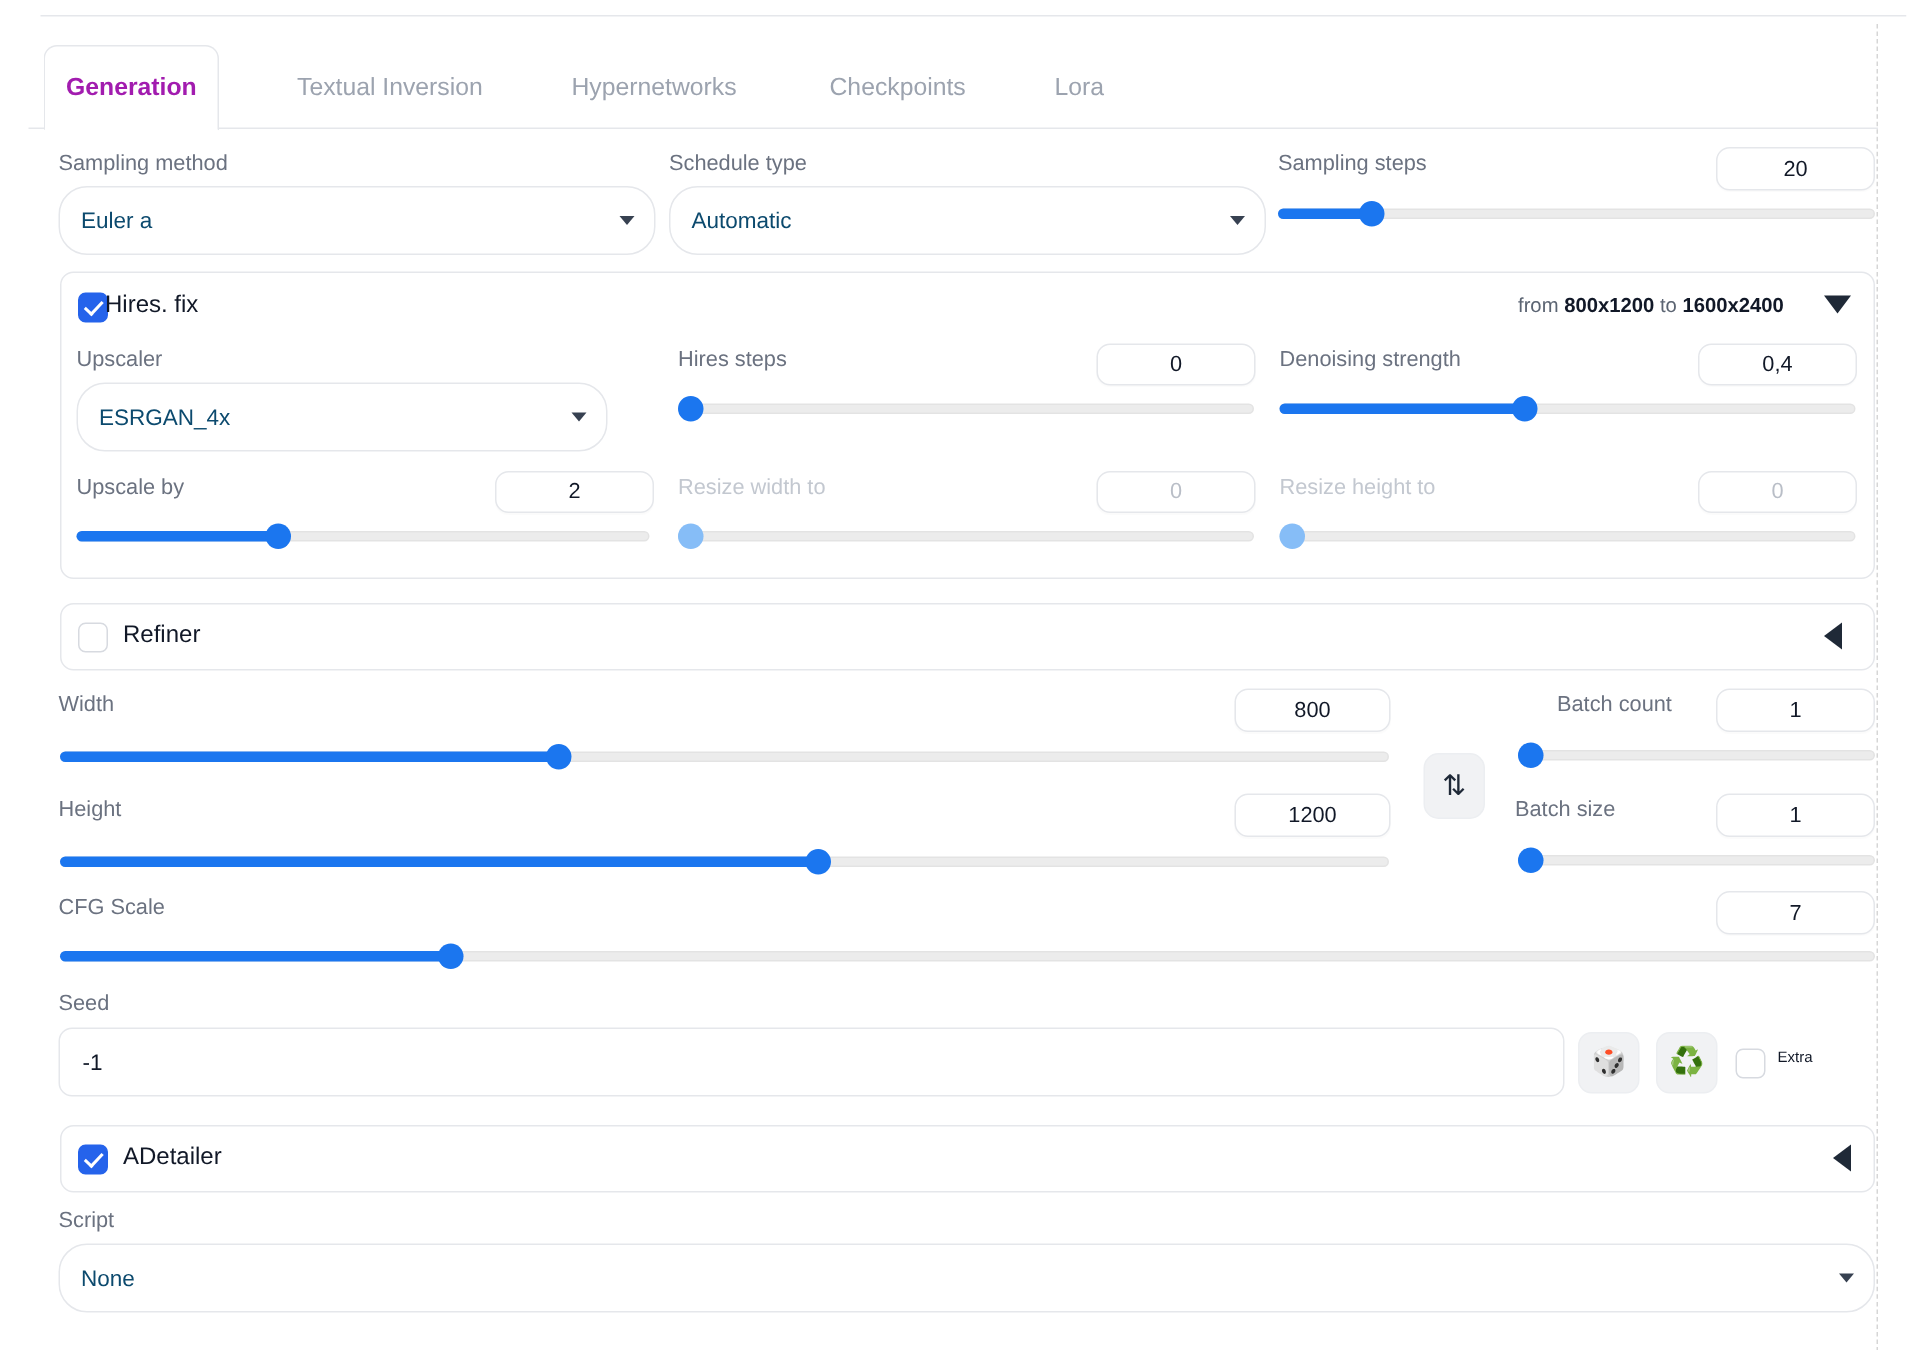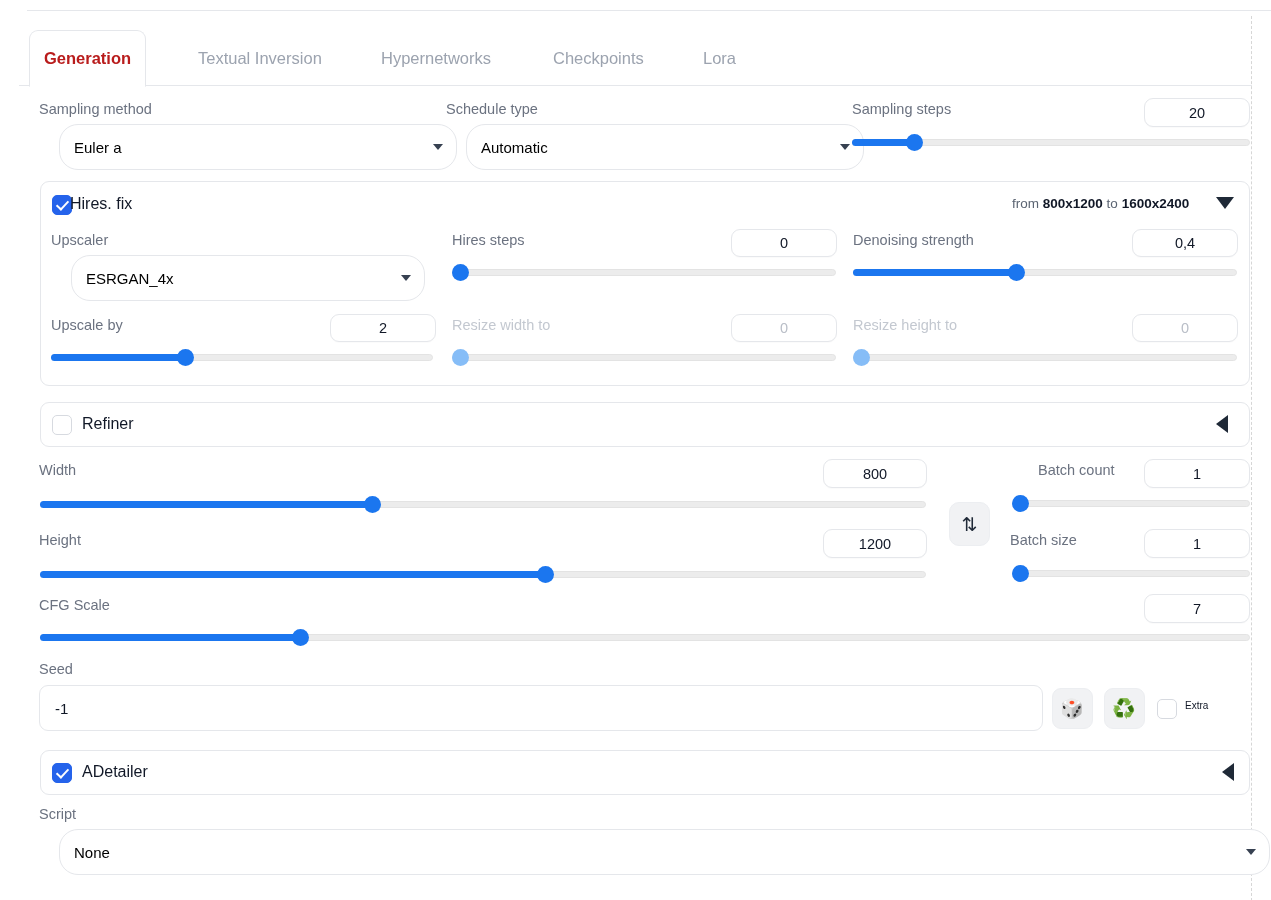--- a/index.html
+++ b/index.html
@@ -47,21 +47,21 @@
     height: 57px;
     display: flex;
     align-items: center;
     font-size: 16.5px;
     color: #9ca3af;
     padding: 0 14px;
     cursor: pointer;
     white-space: nowrap;
   }
   .tab.active {
-    color: #b91c1c;
+    color: #a21caf;
     font-weight: 600;
     background: #fff;
     border: 1px solid #e5e7eb;
     border-bottom: 1px solid #fff;
     border-top-left-radius: 9px;
     border-top-right-radius: 9px;
   }
 
   
   .lbl {
@@ -75,23 +75,22 @@
   
   .dropdown {
     position: absolute;
     background: #fff;
     border: 1px solid #e5e7eb;
     border-radius: 19px;
     display: flex;
     align-items: center;
     padding: 0 14px;
     font-size: 15px;
-    color: #000000;
-    cursor: pointer;
-    margin-left: 20px;
+    color: #0c4a6e;
+    cursor: pointer;
   }
   .dropdown .caret {
     position: absolute;
     right: 13px;
     width: 0; height: 0;
     border-left: 5px solid transparent;
     border-right: 5px solid transparent;
     border-top: 6px solid #374151;
   }
 

